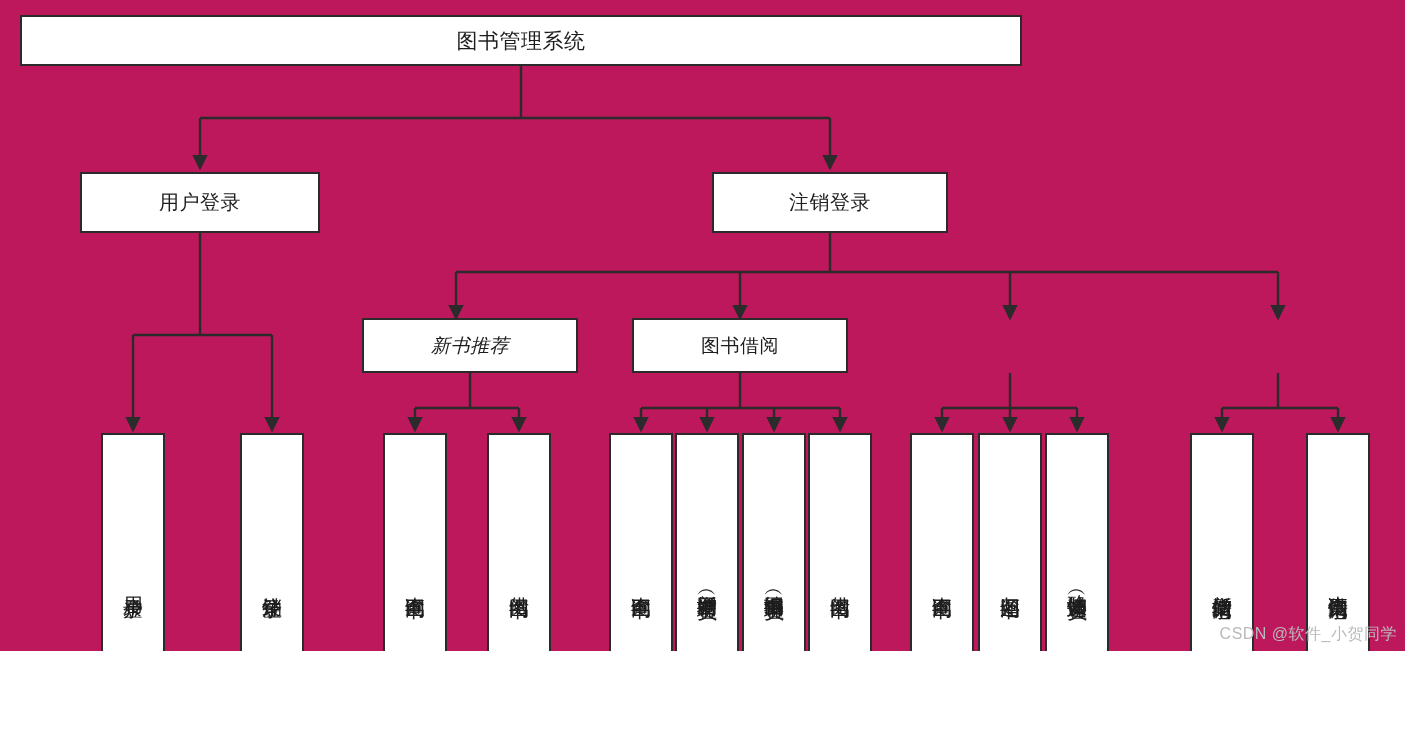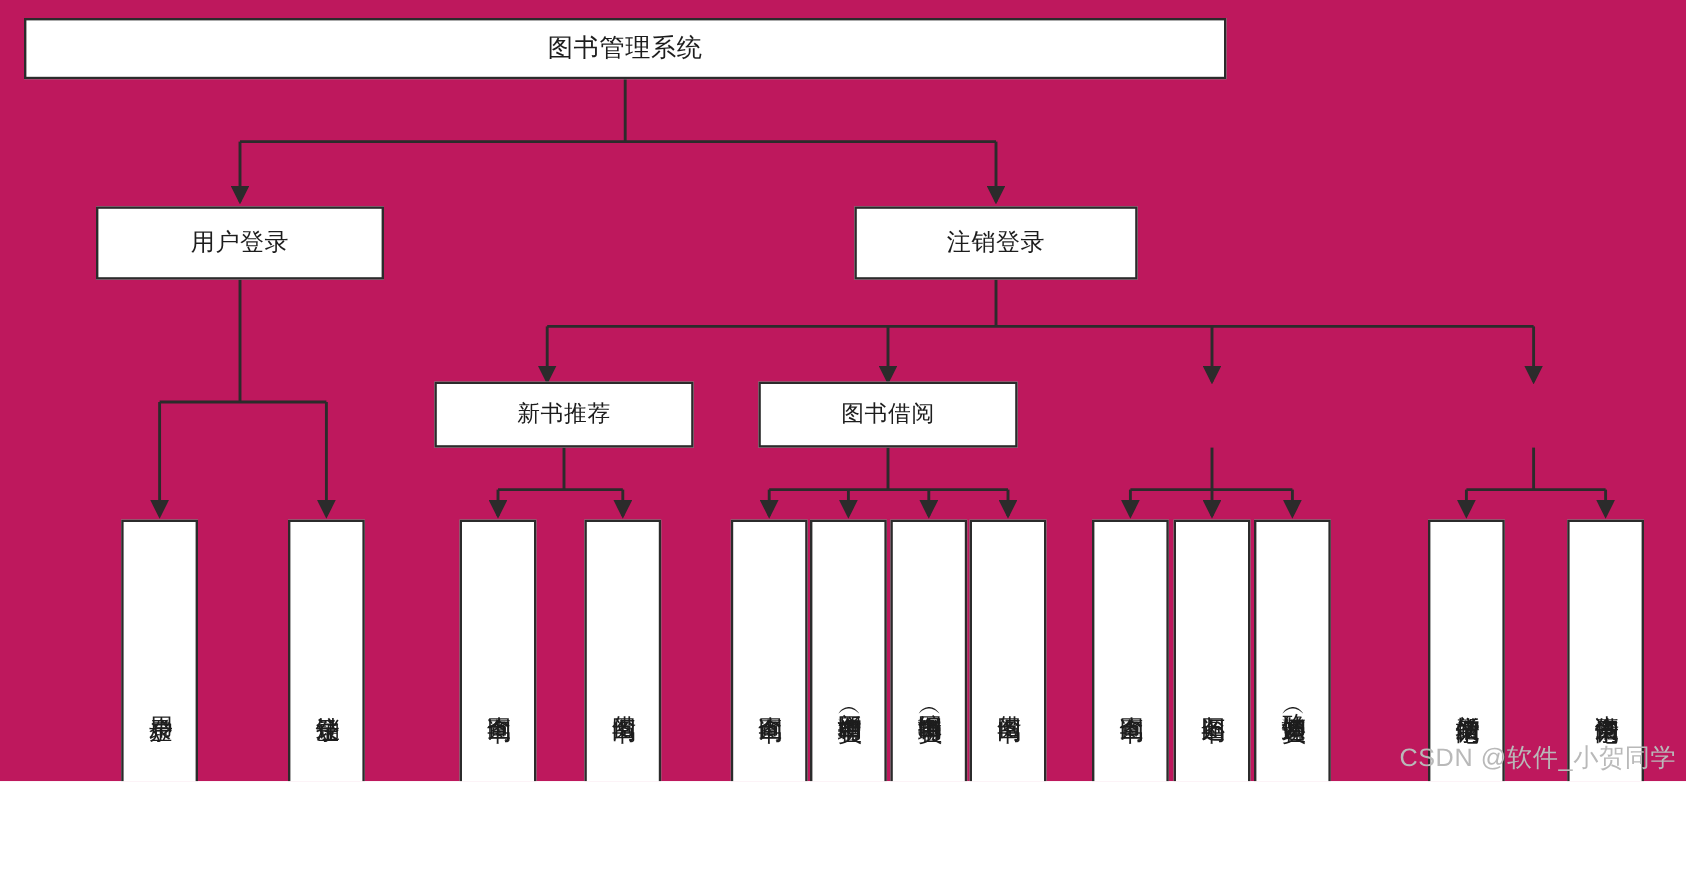--- a/index.html
+++ b/index.html
@@ -53,21 +53,21 @@
     text-orientation: upright;
     font-size: 20px;
     line-height: 1.26;
     letter-spacing: 1px;
     white-space: nowrap;
   }
   .watermark {
     position: absolute;
     right: 8px;
     bottom: 6px;
-    font-size: 21px;
+    font-size: 16px;
     color: #b9b9b9;
     letter-spacing: 0.5px;
     white-space: nowrap;
     user-select: none;
   }
 </style>
 </head>
 <body>
 
 <div id="canvas">
@@ -128,21 +128,21 @@
     <span class="label">图书管理系统</span>
   </div>
 
   <div class="node node-l2" style="left:80px; top:172px; width:240px; height:61px;">
     <span class="label">用户登录</span>
   </div>
   <div class="node node-l2" style="left:712px; top:172px; width:236px; height:61px;">
     <span class="label">注销登录</span>
   </div>
 
-  <div class="node node-l3" style="left:362px; top:318px; width:216px; height:55px;">
+  <div class="node node-l3" style="left:362px; top:318px; width:216px; height:55px;font-style:italic;">
     <span class="label">新书推荐</span>
   </div>
   <div class="node node-l3" style="left:632px; top:318px; width:216px; height:55px;">
     <span class="label">图书借阅</span>
   </div>
 
   <div class="node node-leaf" style="left:101px; top:433px; width:64px; height:300px;">
     <span class="label">用户登录</span>
   </div>
   <div class="node node-leaf" style="left:240px; top:433px; width:64px; height:300px;">

